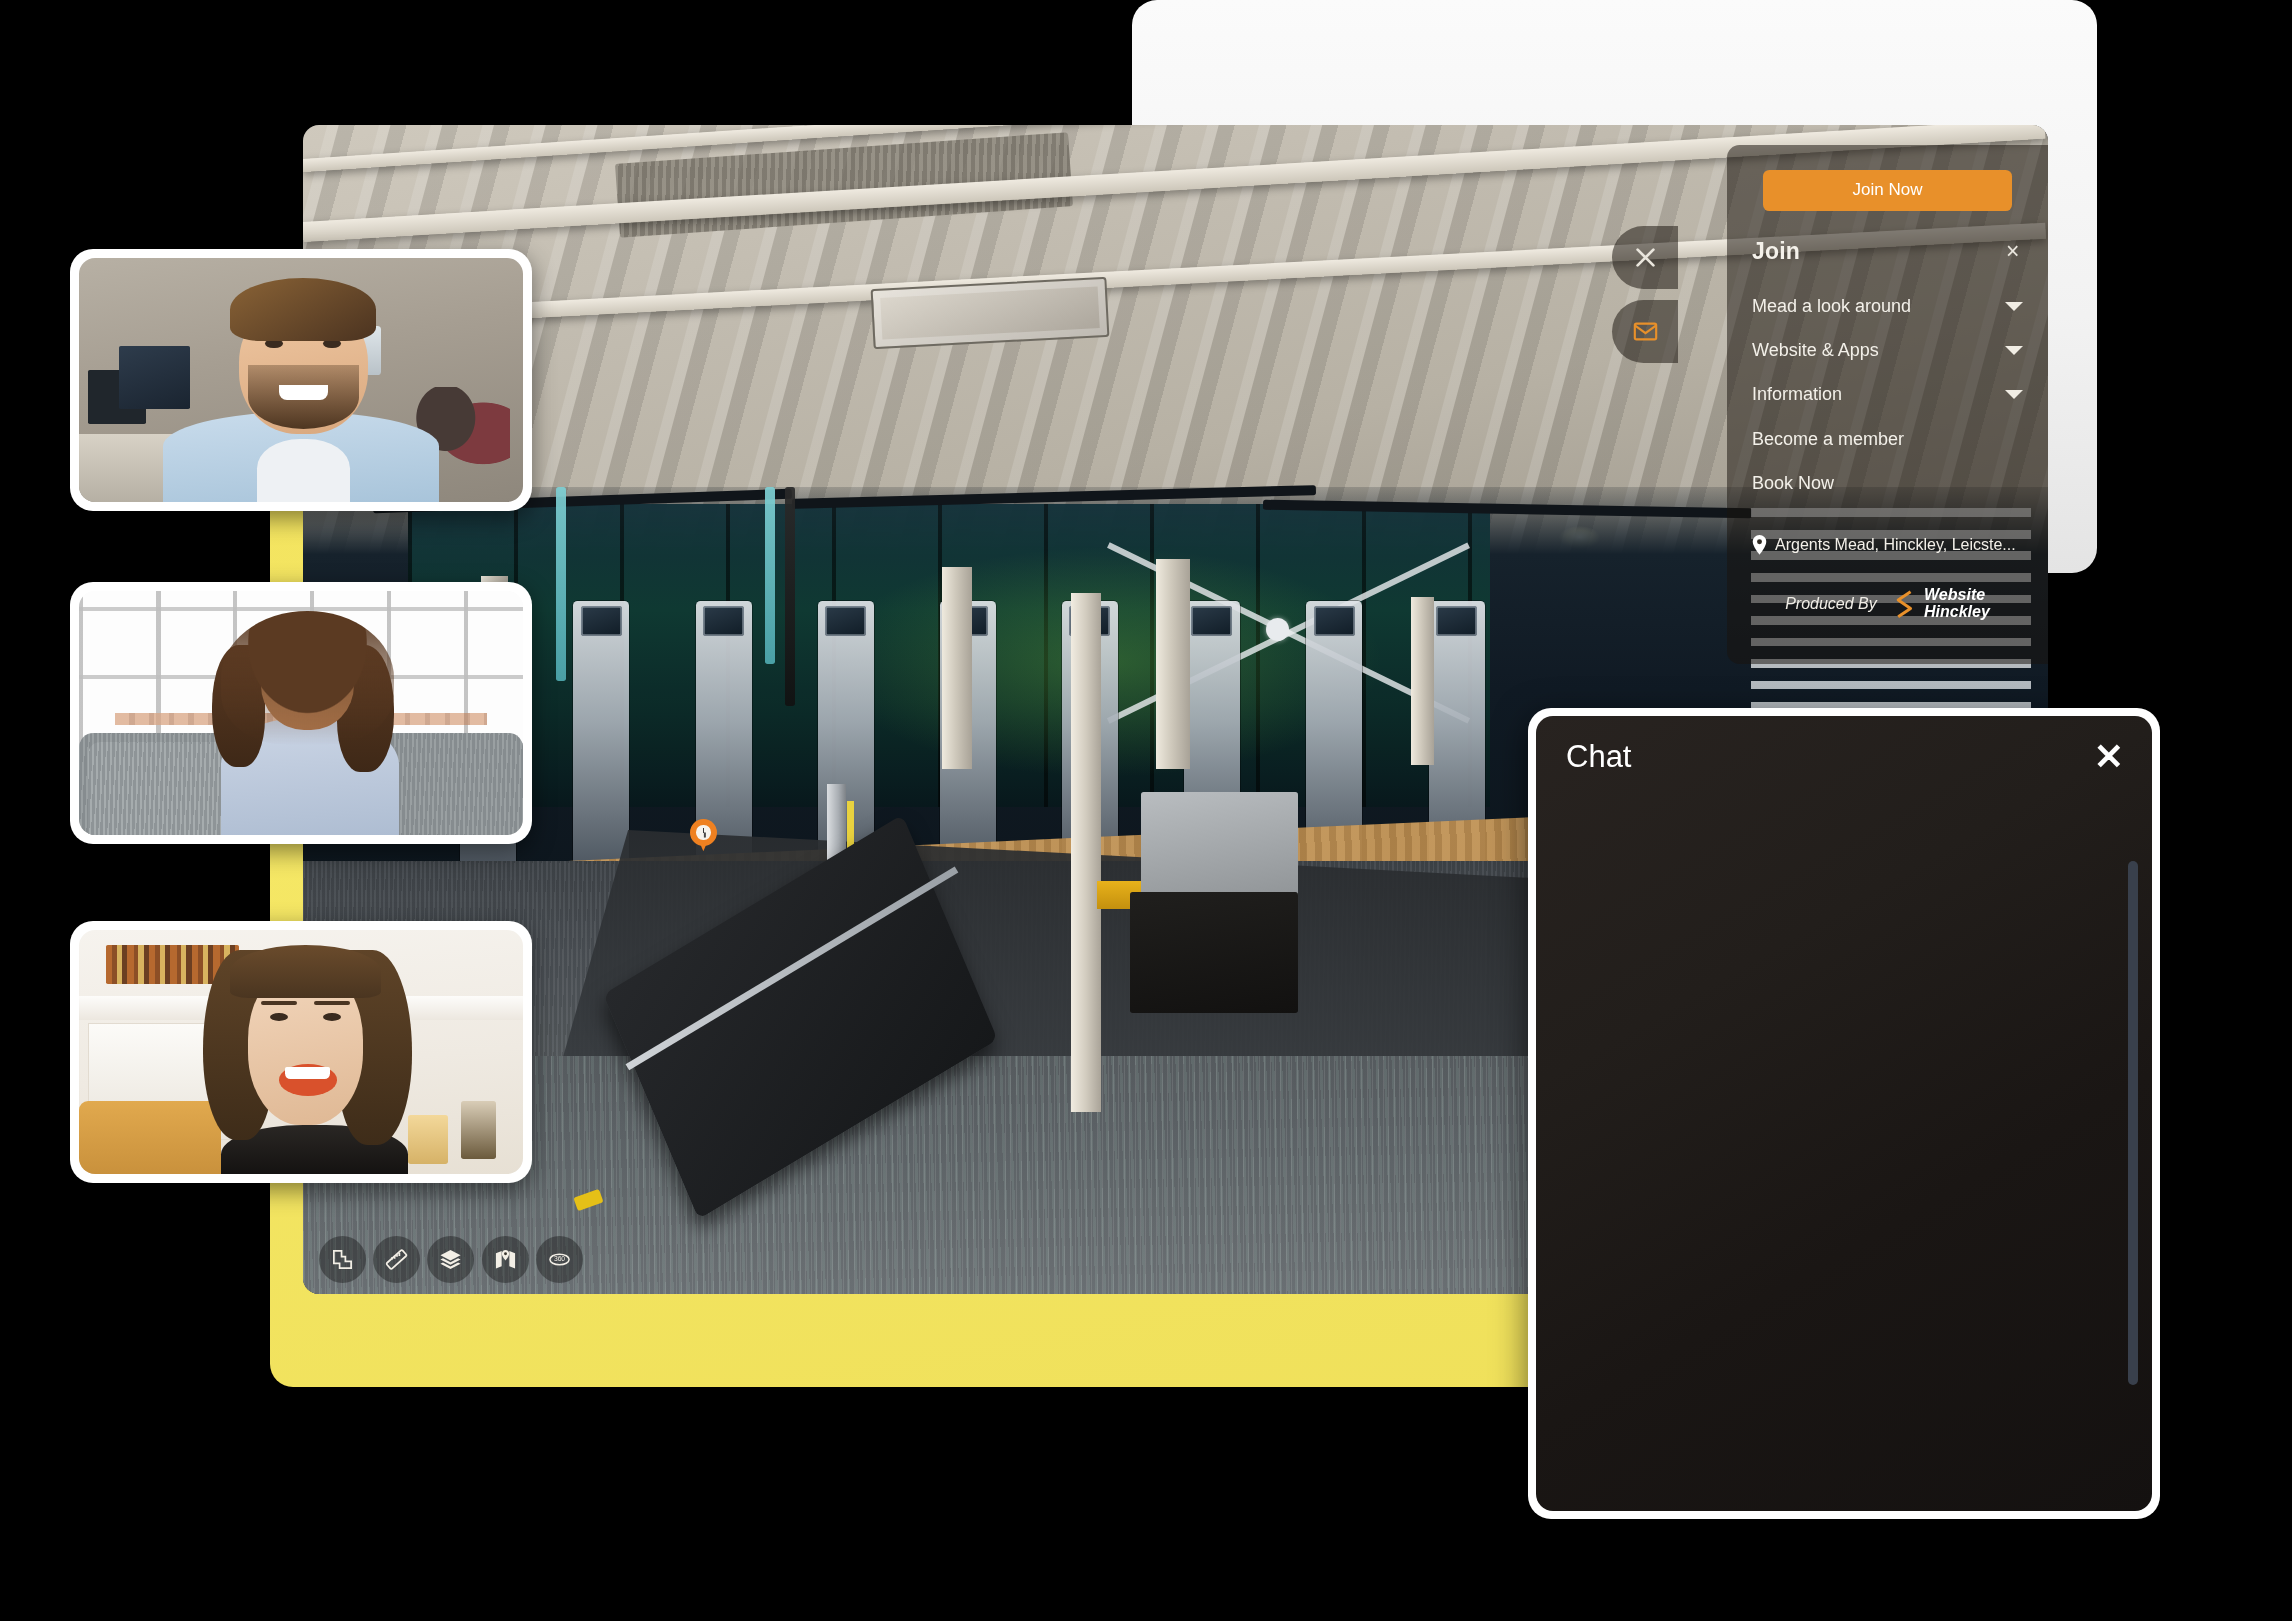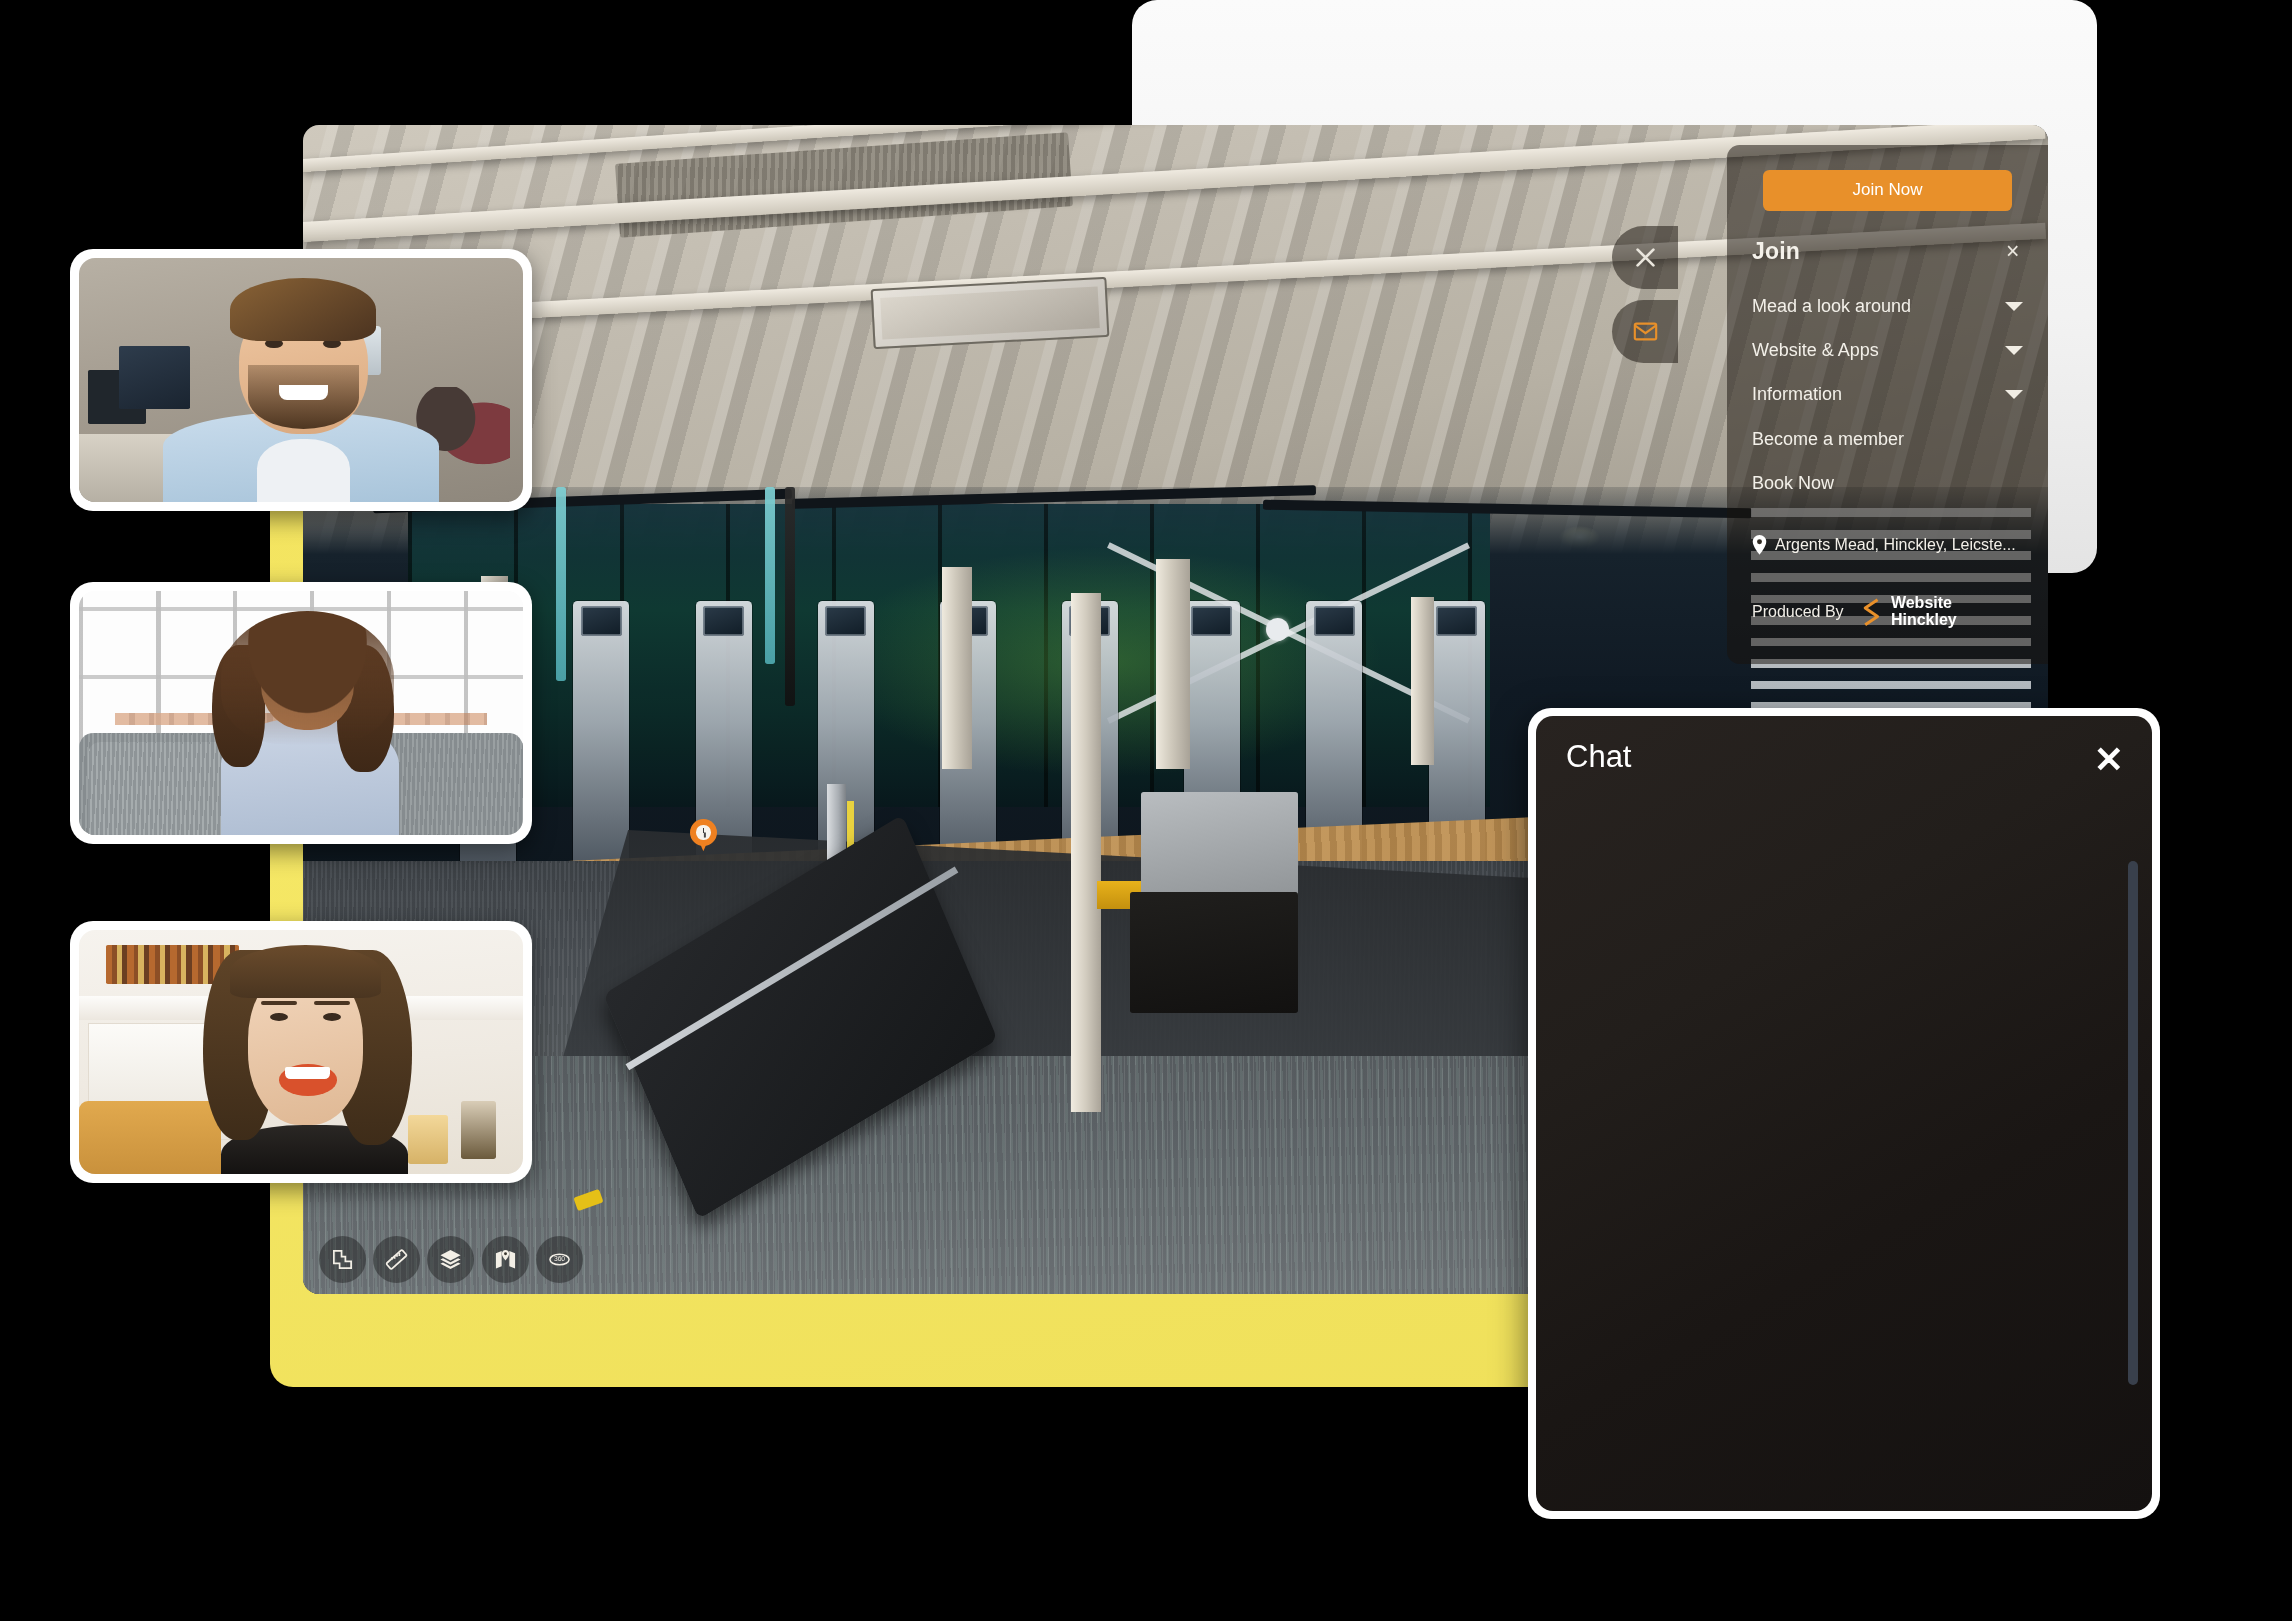--- a/index.html
+++ b/index.html
@@ -278,22 +278,23 @@
     border-left: 9px solid transparent; border-right: 9px solid transparent;
     border-top: 9.9px solid #f1ede4;
   }
   .menu-addr {
     display: flex; align-items: center; gap: 8px;
     font-size: 16px; margin-top: 30px; color: #f3f0e9;
     white-space: nowrap; overflow: hidden;
   }
   .menu-addr svg { width: 15px; height: 19.7px; flex: none; }
   .menu-foot {
-    display: flex; align-items: center; gap: 14.3px;
-    margin-top: 40px;
+    display: flex; align-items: center; justify-content: center; gap: 14.3px;
+    margin-top: 32px;
+    font-style: italic;
   }
   .menu-foot .pb { font-size: 16px; color: #f1eee7; }
   .logo-wrap { display: flex; align-items: center; gap: 8px; }
   .logo-mark svg { width: 25px; height: 30px; display: block; }
   .logo-text { font-size: 16px; line-height: 1.05; font-weight: bold; color: #fff; }
 
   
   .side-tabs {
     position: absolute; left: 1612px; top: 226px;
     display: flex; flex-direction: column; gap: 10.7px; z-index: 6;
@@ -315,21 +316,21 @@
     padding: 8px;
     box-shadow: 0 9px 34px rgba(0,0,0,.55);
   }
   .chat-inner {
     width: 100%; height: 100%; border-radius: 17px;
     background: linear-gradient(150deg, #282320 0%, #221e1b 32%, #1a1614 62%, #141110 100%);
     position: relative; overflow: hidden;
     display: flex; flex-direction: column;
   }
   .chat-head {
-    display: flex; align-items: flex-end; justify-content: space-between;
+    display: flex; align-items: center; justify-content: space-between;
     padding: 23px 30px 0 30px; flex: none; gap: 27px;
   }
   .chat-title { font-size: 31px; color: #fff; }
   .chat-close {
     font-size: 36px; line-height: .8; color: #fff; font-weight: bold;
     cursor: pointer; letter-spacing: -1.8px;
   }
   .chat-body { flex: 1 1 auto; position: relative; padding: 30px 27px 0 27px; }
   .msg-row { display: flex; gap: 14.3px; align-items: flex-start; }
   .avatar {

